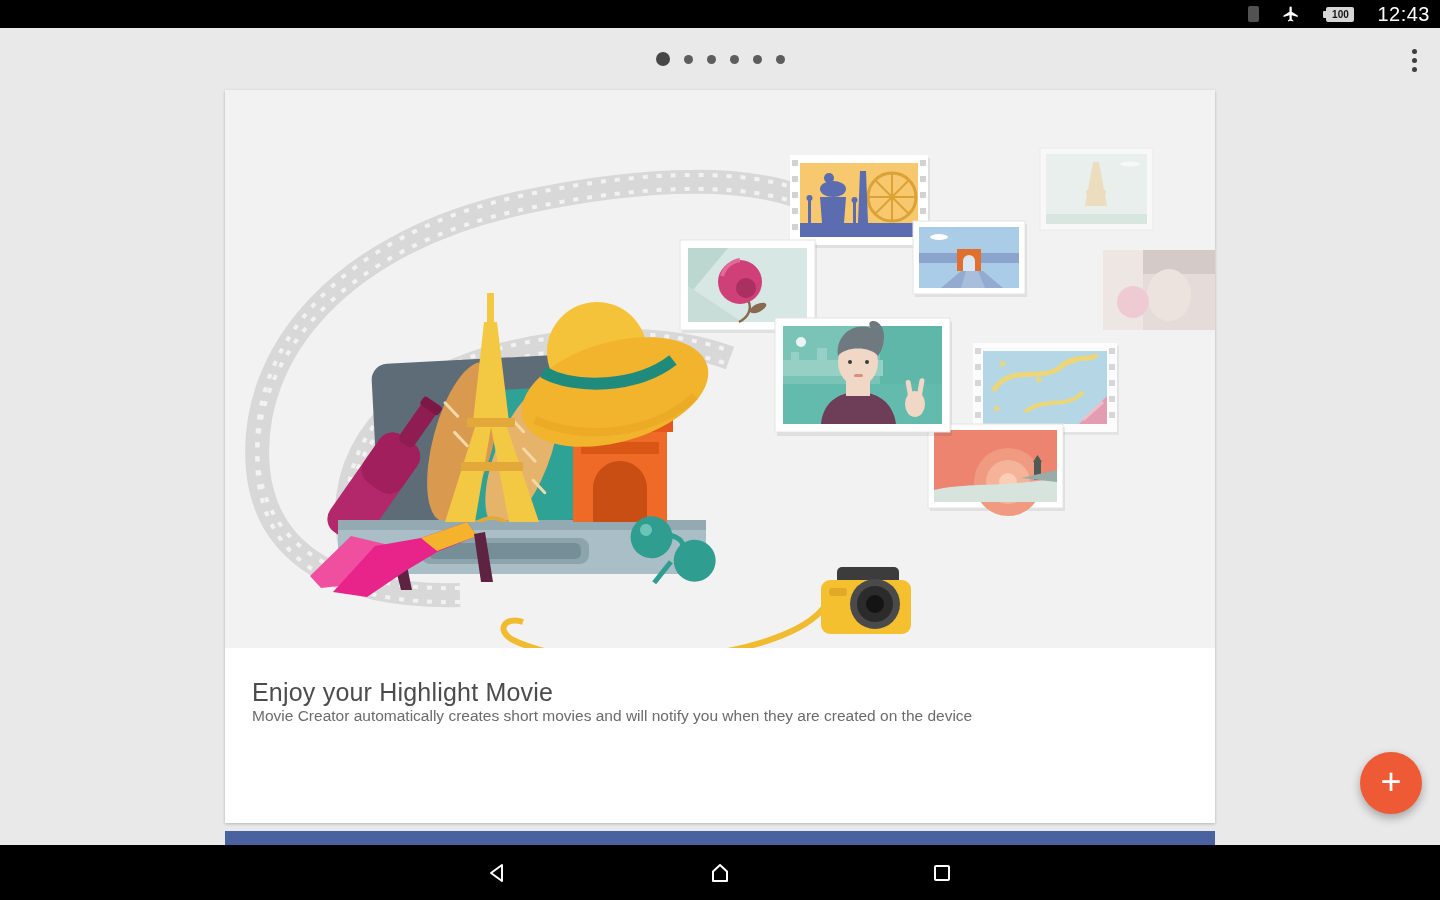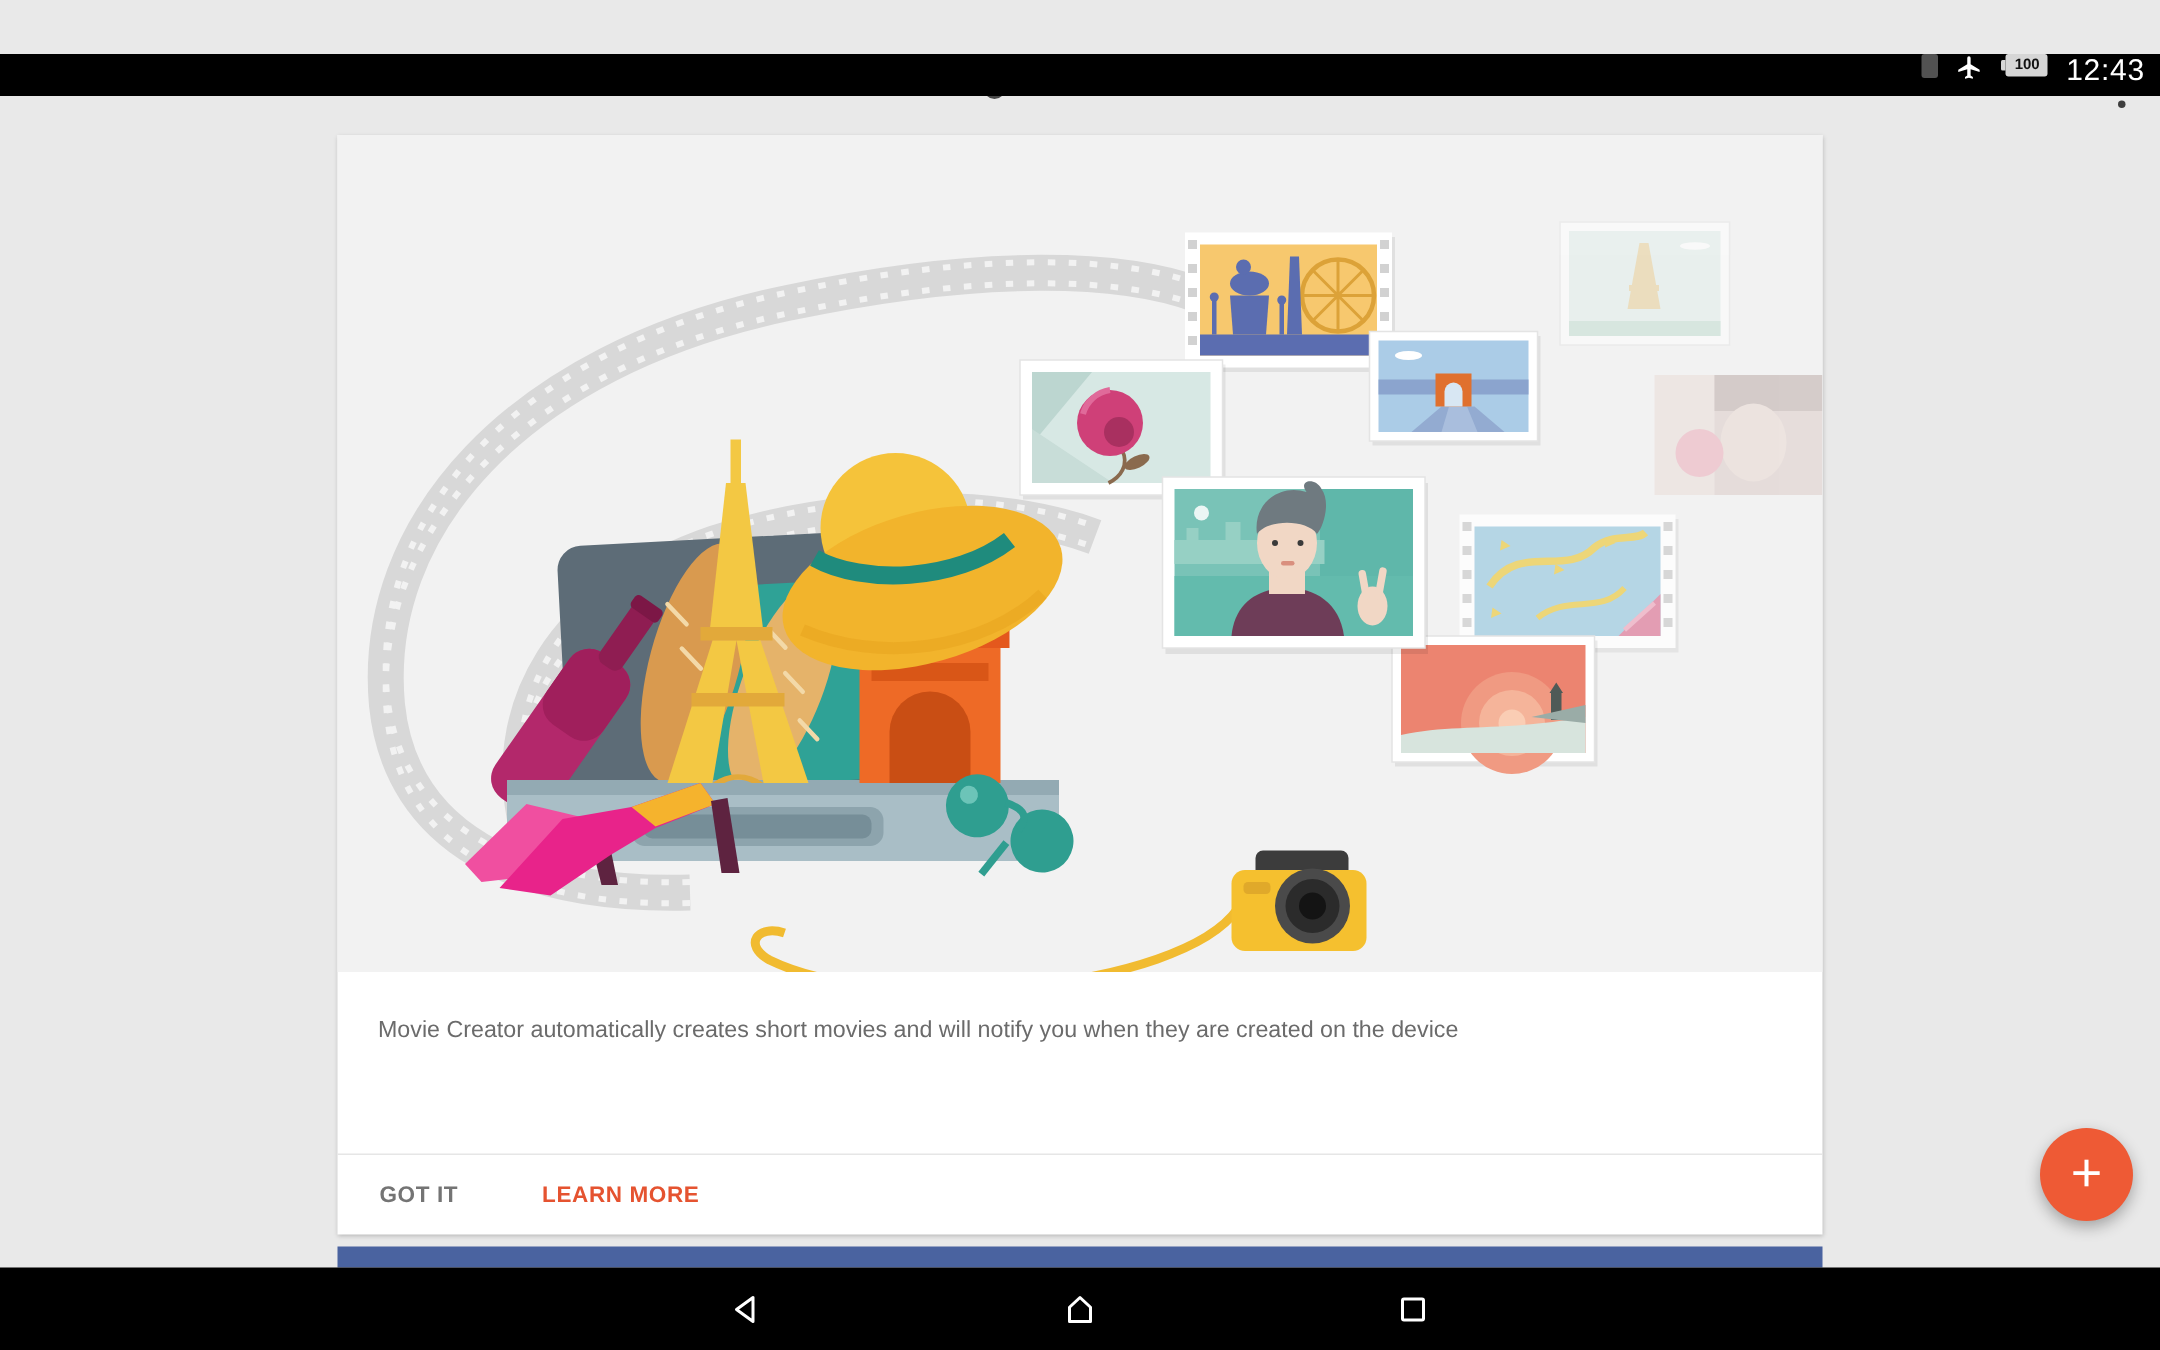--- a/index.html
+++ b/index.html
@@ -6,21 +6,21 @@
     --page-bg:#e9e9e9; --card-bg:#ffffff; --illustration-bg:#f2f2f2;
     --accent-orange:#ee5a35; --learn-more-text:#e55330; --got-it-text:#747474;
     --next-card-blue:#4a63a0; --status-bar-bg:#000000; --nav-bar-bg:#000000;
     --title-text:#4c4c4c; --body-text:#6b6b6b;
   }
   *{margin:0;padding:0;box-sizing:border-box;}
   html,body{width:1440px;height:900px;overflow:hidden;}
   body{font-family:"Liberation Sans","DejaVu Sans",sans-serif;background:var(--page-bg);position:relative;}
 
   .status-bar{position:absolute;top:0;left:0;width:1440px;height:28px;background:var(--status-bar-bg);
-    display:flex;align-items:flex-start;justify-content:flex-end;gap:12px;padding-right:10px;z-index:30;margin-top:36px;}
+    display:flex;align-items:center;justify-content:flex-end;gap:23px;padding-right:10px;z-index:30;}
   .sim-dim{width:11px;height:16px;border-radius:2px;background:rgba(255,255,255,0.32);}
   .battery{display:flex;align-items:center;}
   .battery-tip{width:3px;height:7px;background:#d6d6d6;border-radius:1px 0 0 1px;}
   .battery-body{min-width:28px;height:15px;background:#d6d6d6;border-radius:2px;
     display:flex;align-items:center;justify-content:center;font-size:10px;font-weight:bold;color:#111;}
   .clock{color:#fff;font-size:20px;letter-spacing:0.5px;}
 
   .pager-dots{position:absolute;top:44px;left:0;width:1440px;height:30px;display:flex;
     align-items:center;justify-content:center;z-index:10;}
   .dot{width:9px;height:9px;border-radius:50%;background:#5d5d5d;margin:0 7px;display:inline-block;}
@@ -314,27 +314,24 @@
           <circle cx="650" cy="514" r="25" fill="#4a4a4a"></circle>
           <circle cx="650" cy="514" r="18" fill="#2b2b2b"></circle>
           <circle cx="650" cy="514" r="9" fill="#141414"></circle>
           <rect x="604" y="498" width="18" height="8" rx="3" fill="#e0a92a"></rect>
         </g>
       </g>
     </svg>
   </div>
 
   <div class="card-text">
+    <div class="card-title">Enjoy your Highlight Movie</div>
     <div class="card-desc">Movie Creator automatically creates short movies and will notify you when they are created on the device</div>
   </div>
 
-  <div class="card-actions">
-    <button class="flat-btn got-it">GOT IT</button>
-    <button class="flat-btn learn-more">LEARN MORE</button>
-  </div>
 </div>
 
 <button class="fab">
   <span>+</span>
 </button>
 
 <div class="next-card-peek"></div>
 
 <div class="nav-bar">
   <button class="nav-btn" style="margin-right:78px;">

